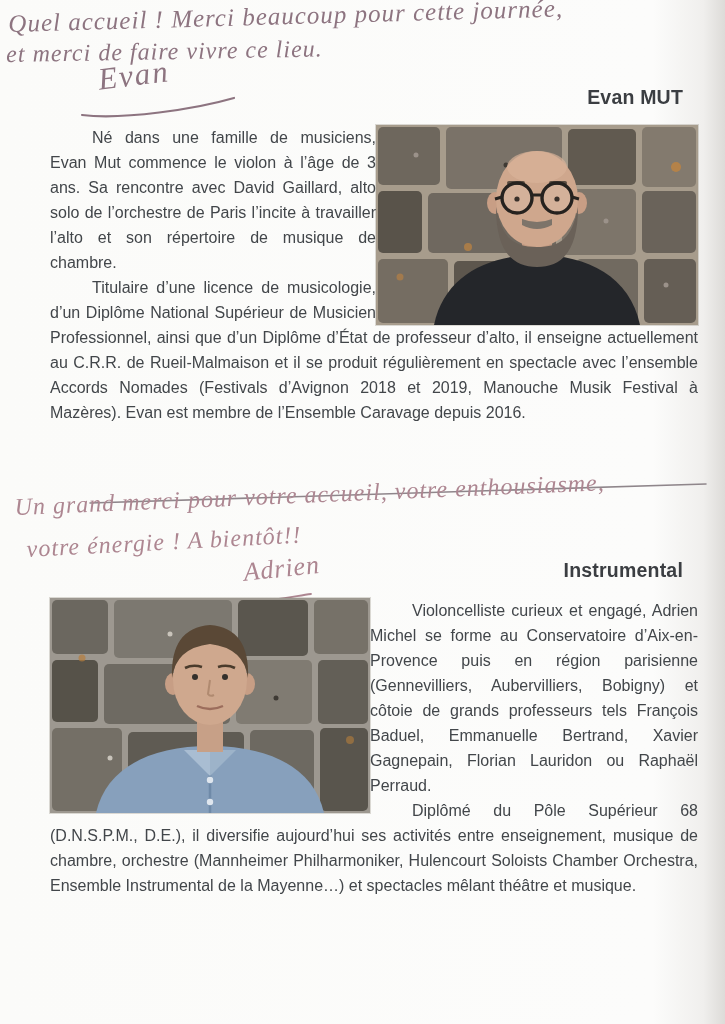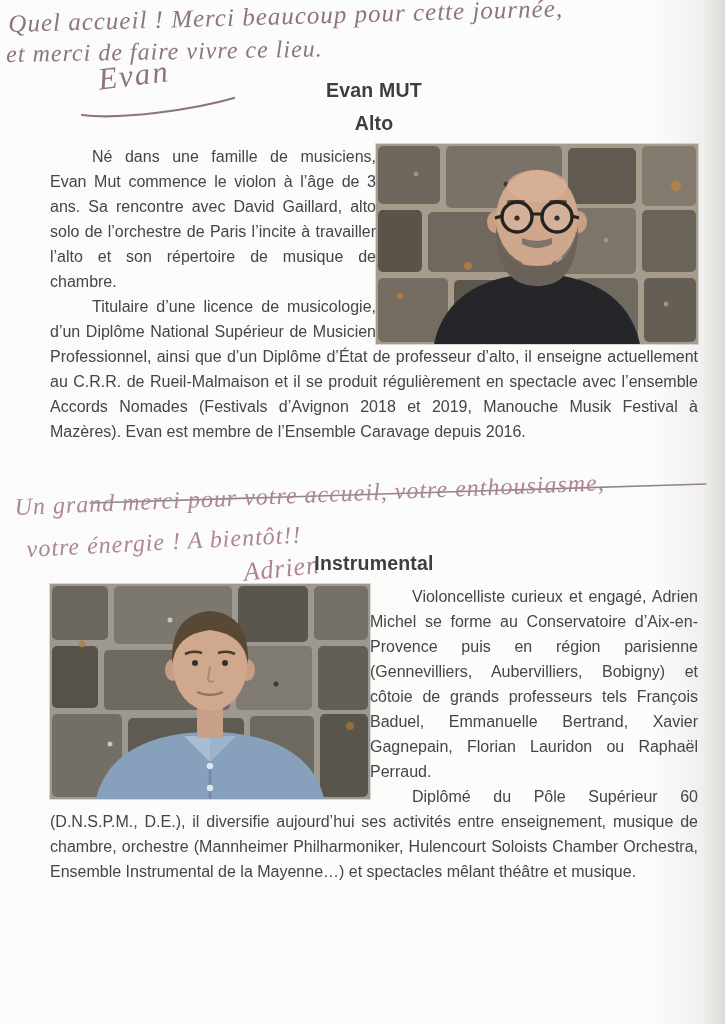--- a/index.html
+++ b/index.html
@@ -12,21 +12,21 @@
     font-family:"Liberation Sans", sans-serif;
     color:#42464a;
   }
 
   
   .section { position:absolute; left:50px; width:648px; }
   .section-evan   { top:70px; }
   .section-adrien { top:543px; }
 
   h2.m-name, h3.m-instr {
-    margin:8px; text-align:center;
+    margin:15px; text-align:right;
     font-size:19.5px; line-height:25px; font-weight:bold;
     color:#3b3e42; letter-spacing:0.2px;
   }
   .bio { margin-top:2px; font-size:16px; line-height:25px; text-align:justify; }
   .bio p { margin:0; text-indent:42px; }
 
   figure.photo { margin:0; background:#a79c8c; box-shadow:0 0 0 1px rgba(120,110,95,.25); }
   .photo-evan   { float:right; width:322px; height:200px; margin:2px 0 9px 10px; }
   .photo-adrien { float:left;  width:320px; height:215px; margin:14px 12px 6px 6px; }
   figure.photo svg { display:block; width:100%; height:100%; }
@@ -59,21 +59,20 @@
 
   <div class="hand top-ink top-line1">Quel accueil ! Merci beaucoup pour cette journée,</div>
   <div class="hand top-ink top-line2">et merci de faire vivre ce lieu.</div>
   <div class="hand top-ink sig-evan">Evan</div>
   <svg class="stroke-svg" style="left:78px;top:94px;" width="160" height="26">
     <path d="M4,21 C45,26 118,15 156,4" stroke="#8d7480" stroke-width="2.2" fill="none" stroke-linecap="round"></path>
   </svg>
 
   <section class="section section-evan">
     <h2 class="m-name">Evan MUT</h2>
-    <h3 class="m-instr">Alto</h3>
     <div class="bio">
       <figure class="photo photo-evan">
         <svg viewBox="0 0 322 200" preserveAspectRatio="none">
           <rect x="0" y="0" width="322" height="200" fill="#a79c8c"></rect>
           <g>
             <rect x="2" y="2" width="62" height="58" rx="5" fill="#6e675d"></rect>
             <rect x="70" y="2" width="116" height="62" rx="5" fill="#7a7268"></rect>
             <rect x="192" y="4" width="68" height="56" rx="5" fill="#615a50"></rect>
             <rect x="266" y="2" width="54" height="60" rx="5" fill="#837a6e"></rect>
             <rect x="2" y="66" width="44" height="62" rx="5" fill="#59534a"></rect>
@@ -169,17 +168,17 @@
             <path d="M135,70 Q143,66 152,69" stroke="#4a3b2c" stroke-width="2.6" fill="none"></path>
             <path d="M168,69 Q177,66 185,70" stroke="#4a3b2c" stroke-width="2.6" fill="none"></path>
             <circle cx="145" cy="79" r="3" fill="#33302c"></circle>
             <circle cx="175" cy="79" r="3" fill="#33302c"></circle>
             <path d="M160,82 L158,96 Q160,99 164,97" stroke="#b08a70" stroke-width="2" fill="none"></path>
             <path d="M147,108 Q160,114 173,108" stroke="#9c6d5c" stroke-width="2.4" fill="none"></path>
           </g>
         </svg>
       </figure>
       <p>Violoncelliste curieux et engagé, Adrien Michel se forme au Conservatoire d’Aix-en-Provence puis en région parisienne (Gennevilliers, Aubervilliers, Bobigny) et côtoie de grands professeurs tels François Baduel, Emmanuelle Bertrand, Xavier Gagnepain, Florian Lauridon ou Raphaël Perraud.</p>
-      <p>Diplômé du Pôle Supérieur 60 (D.N.S.P.M., D.E.), il diversifie aujourd’hui ses activités entre enseignement, musique de chambre, orchestre (Mannheimer Philharmoniker, Hulencourt Soloists Chamber Orchestra, Ensemble Instrumental de la Mayenne…) et spectacles mêlant théâtre et musique.</p>
+      <p>Diplômé du Pôle Supérieur 68 (D.N.S.P.M., D.E.), il diversifie aujourd’hui ses activités entre enseignement, musique de chambre, orchestre (Mannheimer Philharmoniker, Hulencourt Soloists Chamber Orchestra, Ensemble Instrumental de la Mayenne…) et spectacles mêlant théâtre et musique.</p>
     </div>
   </section>
 
 </div>
 
 </body></html>

